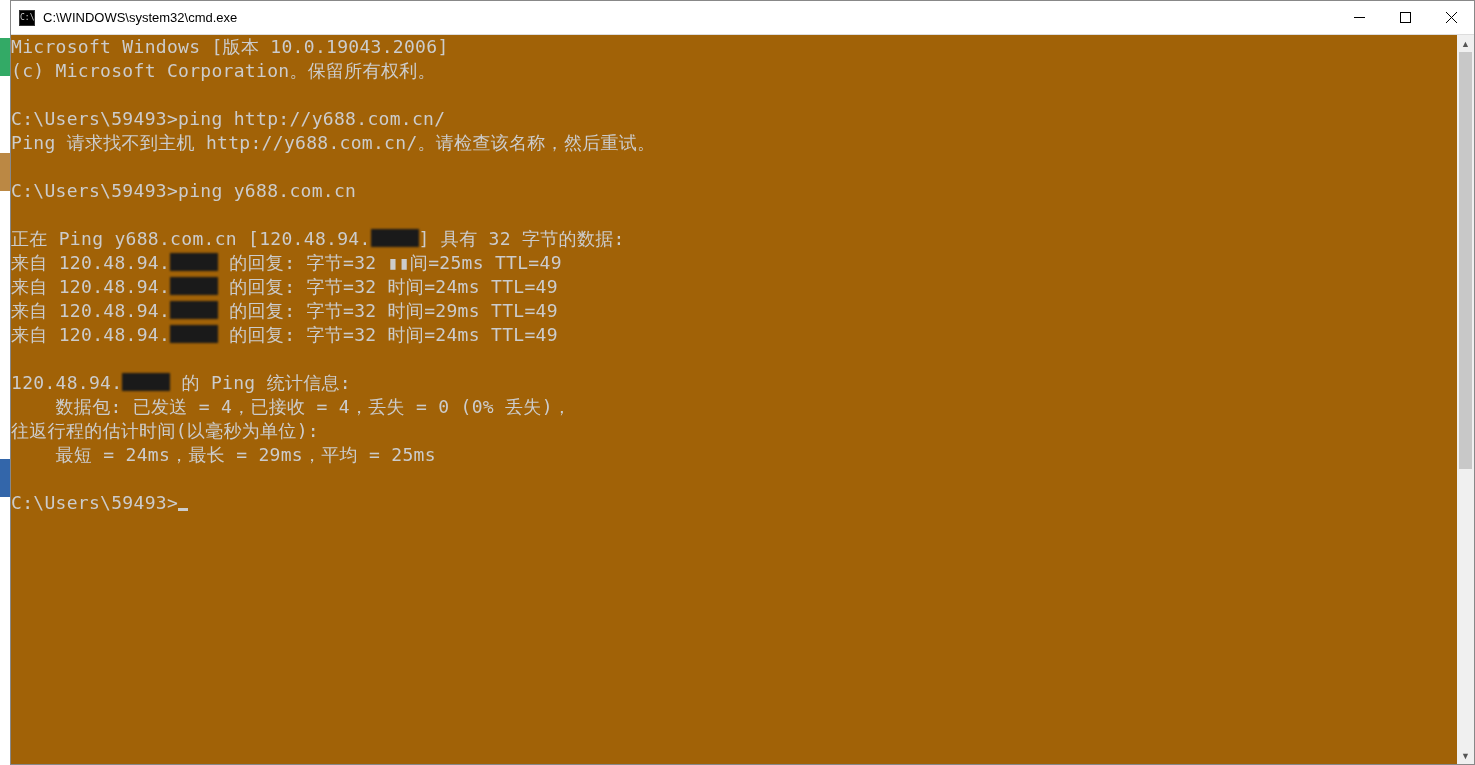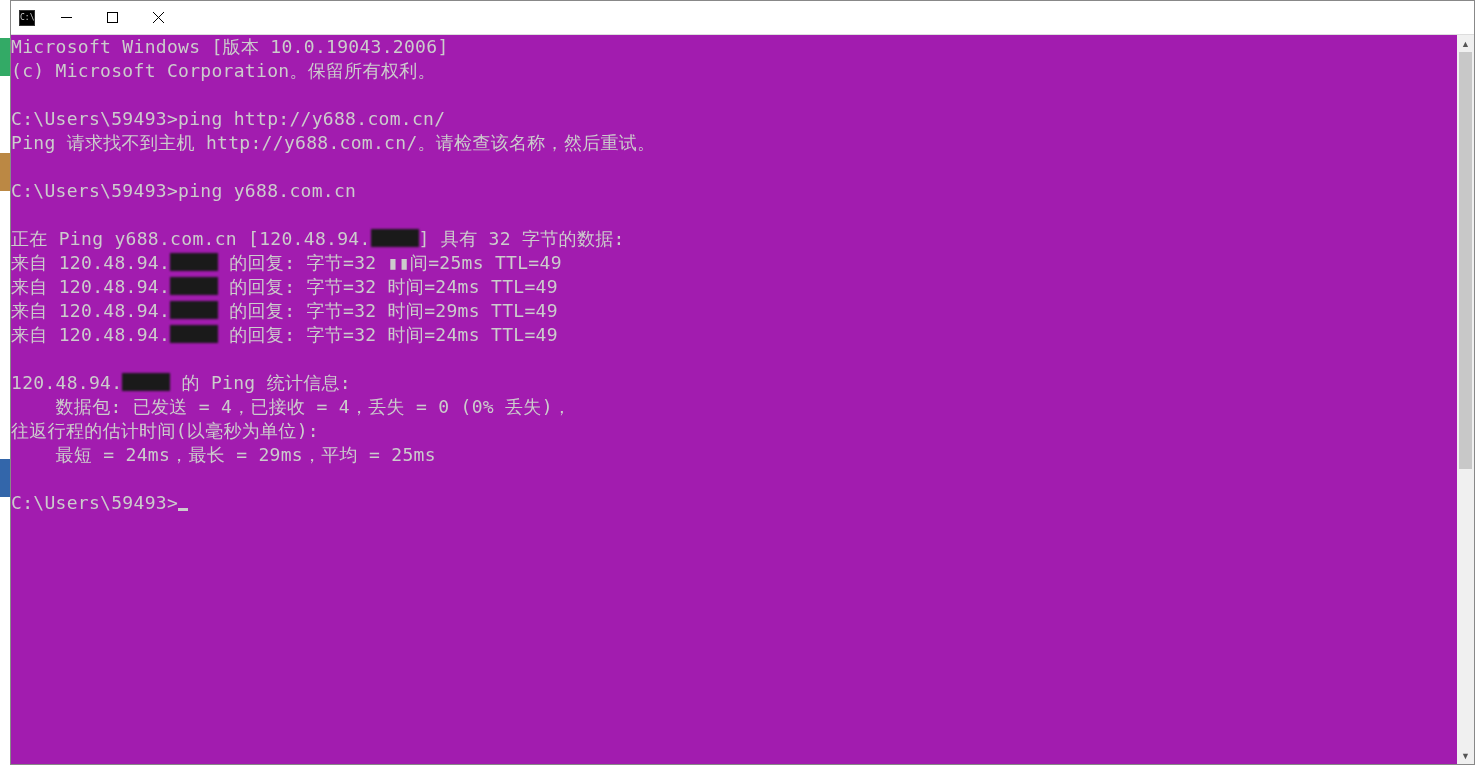--- a/index.html
+++ b/index.html
@@ -70,21 +70,21 @@
       color: #000;
     }
     .win-btn svg { width: 11px; height: 11px; }
     .terminal-wrap {
       flex: 1;
       display: flex;
       background: #000;
     }
     .terminal {
       flex: 1;
-      background: #a21caf;
+      background: #a16207;
       color: #ccc;
       font-family: "NSimSun", "SimSun", "Consolas", monospace;
       font-size: 18px;
       line-height: 24px;
       padding: 0 0 0 0;
       white-space: pre;
       overflow: hidden;
       letter-spacing: 0.3px;
     }
     .terminal .line { display: block; min-height: 24px; }
@@ -133,20 +133,21 @@
     }
   </style>
 </head>
 <body>
 
 <div class="left-strip"></div>
 
 <div class="window">
   <div class="titlebar">
     <div class="titlebar-icon">C:\</div>
+    <div class="titlebar-text">C:\WINDOWS\system32\cmd.exe</div>
     <div class="win-btn">
       <svg viewBox="0 0 11 11">
           <line x1="0" y1="5.5" x2="11" y2="5.5" stroke="currentColor" stroke-width="1"></line>
         </svg>
     </div>
     <div class="win-btn">
       <svg viewBox="0 0 11 11">
           <rect x="0.5" y="0.5" width="10" height="10" fill="none" stroke="currentColor" stroke-width="1"></rect>
         </svg>
     </div>

